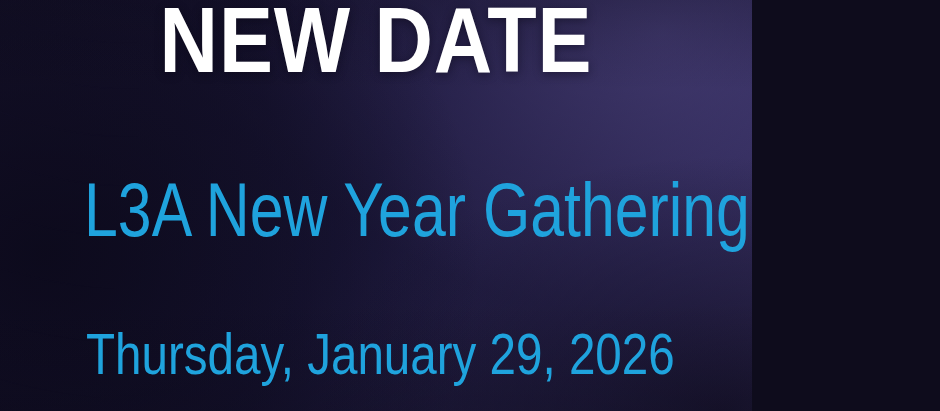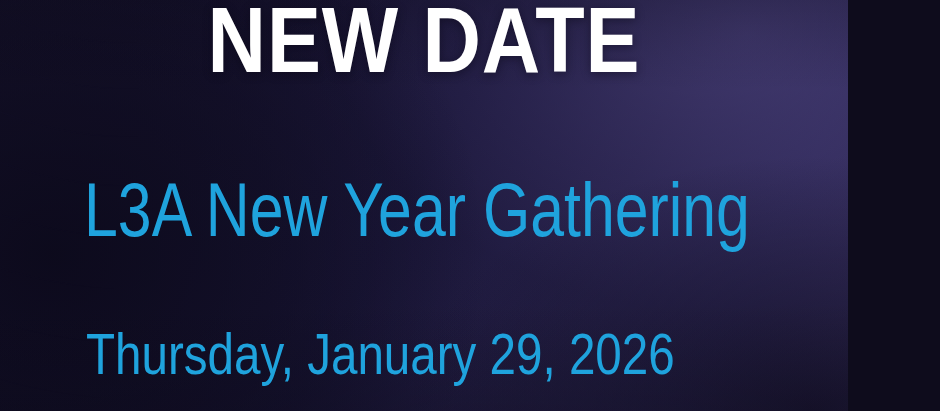--- a/index.html
+++ b/index.html
@@ -3,21 +3,21 @@
 <meta charset="utf-8">
 <title>Event Announcement Banner</title>
 <style>
   html, body {
     margin: 0;
     padding: 0;
     background: #0e0c1c;
   }
   #banner {
     position: relative;
-    width: 848px;
+    width: 752px;
     height: 411px;
     overflow: hidden;
     font-family: "Liberation Sans", sans-serif;
     
     background: #0c4a6e;
   }
 
   
   .bg-layer {
     position: absolute;

